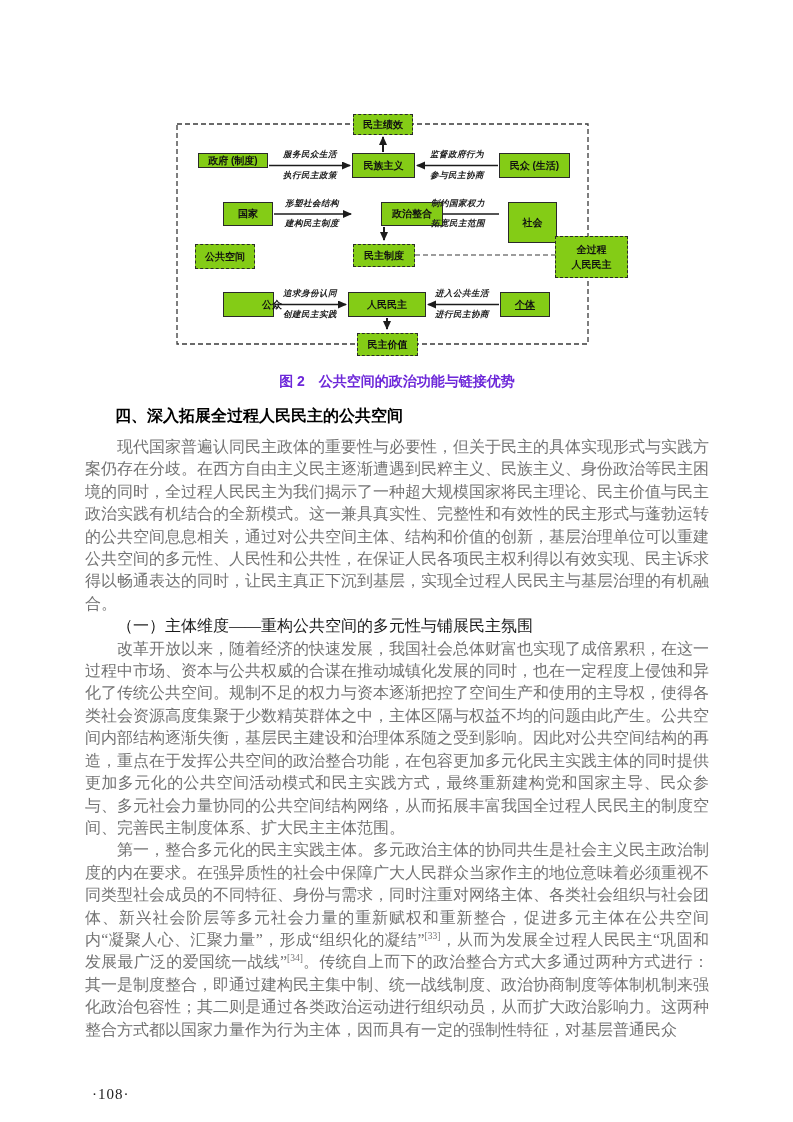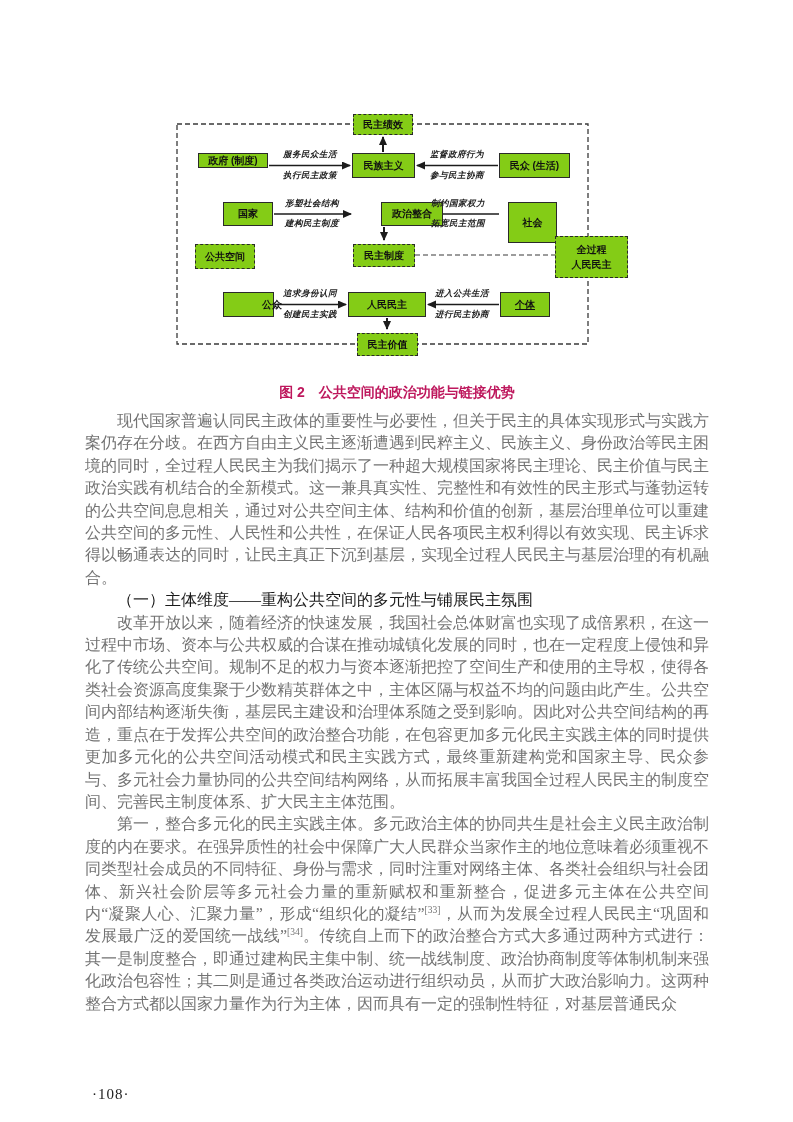--- a/index.html
+++ b/index.html
@@ -26,21 +26,21 @@
   .dg-box.dashed{border-style:dashed;}
   .dg-box.two-line{flex-direction:column;line-height:15px;}
   .edge-label{
     position:absolute;transform:translateX(-50%);
     font-size:8.5px;font-weight:bold;font-style:italic;
     color:#222;white-space:nowrap;letter-spacing:.5px;z-index:2;
     font-family:"Liberation Serif","DejaVu Serif",serif;
   }
   .caption{
     text-align:center;font-family:"Liberation Sans","DejaVu Sans",sans-serif;
-    font-size:14px;font-weight:bold;margin-top:16px;color:#be185d;
+    font-size:14px;font-weight:bold;margin-top:5px;color:#6d28d9;
   }
 
   
   .sec-heading{
     margin:13px 0 0 30px;
     font-family:"Liberation Sans","DejaVu Sans",sans-serif;
     font-size:16px;font-weight:bold;color:#000;line-height:24px;
   }
   .body-text{margin-top:8px;}
   .body-text p{
@@ -112,20 +112,21 @@
       <span class="edge-label" style="left:318px;top:92px;">制约国家权力</span>
       <span class="edge-label" style="left:318px;top:112px;">拓宽民主范围</span>
       <span class="edge-label" style="left:170px;top:182px;">追求身份认同</span>
       <span class="edge-label" style="left:170px;top:203px;">创建民主实践</span>
       <span class="edge-label" style="left:322px;top:182px;">进入公共生活</span>
       <span class="edge-label" style="left:322px;top:203px;">进行民主协商</span>
     </div>
 
     <div class="caption">图 2　公共空间的政治功能与链接优势</div>
 
+    <h2 class="sec-heading">四、深入拓展全过程人民民主的公共空间</h2>
 
     <div class="body-text">
         <p class="body">现代国家普遍认同民主政体的重要性与必要性，但关于民主的具体实现形式与实践方案仍存在分歧。在西方自由主义民主逐渐遭遇到民粹主义、民族主义、身份政治等民主困境的同时，全过程人民民主为我们揭示了一种超大规模国家将民主理论、民主价值与民主政治实践有机结合的全新模式。这一兼具真实性、完整性和有效性的民主形式与蓬勃运转的公共空间息息相关，通过对公共空间主体、结构和价值的创新，基层治理单位可以重建公共空间的多元性、人民性和公共性，在保证人民各项民主权利得以有效实现、民主诉求得以畅通表达的同时，让民主真正下沉到基层，实现全过程人民民主与基层治理的有机融合。</p>
         <p class="sub">（一）主体维度——重构公共空间的多元性与铺展民主氛围</p>
         <p class="body">改革开放以来，随着经济的快速发展，我国社会总体财富也实现了成倍累积，在这一过程中市场、资本与公共权威的合谋在推动城镇化发展的同时，也在一定程度上侵蚀和异化了传统公共空间。规制不足的权力与资本逐渐把控了空间生产和使用的主导权，使得各类社会资源高度集聚于少数精英群体之中，主体区隔与权益不均的问题由此产生。公共空间内部结构逐渐失衡，基层民主建设和治理体系随之受到影响。因此对公共空间结构的再造，重点在于发挥公共空间的政治整合功能，在包容更加多元化民主实践主体的同时提供更加多元化的公共空间活动模式和民主实践方式，最终重新建构党和国家主导、民众参与、多元社会力量协同的公共空间结构网络，从而拓展丰富我国全过程人民民主的制度空间、完善民主制度体系、扩大民主主体范围。</p>
         <p class="body">第一，整合多元化的民主实践主体。多元政治主体的协同共生是社会主义民主政治制度的内在要求。在强异质性的社会中保障广大人民群众当家作主的地位意味着必须重视不同类型社会成员的不同特征、身份与需求，同时注重对网络主体、各类社会组织与社会团体、新兴社会阶层等多元社会力量的重新赋权和重新整合，促进多元主体在公共空间内“凝聚人心、汇聚力量”，形成“组织化的凝结”<sup>[33]</sup>，从而为发展全过程人民民主“巩固和发展最广泛的爱国统一战线”<sup>[34]</sup>。传统自上而下的政治整合方式大多通过两种方式进行：其一是制度整合，即通过建构民主集中制、统一战线制度、政治协商制度等体制机制来强化政治包容性；其二则是通过各类政治运动进行组织动员，从而扩大政治影响力。这两种整合方式都以国家力量作为行为主体，因而具有一定的强制性特征，对基层普通民众</p>
       </div>
   </div>
 
   <div class="page-number">·108·</div>

